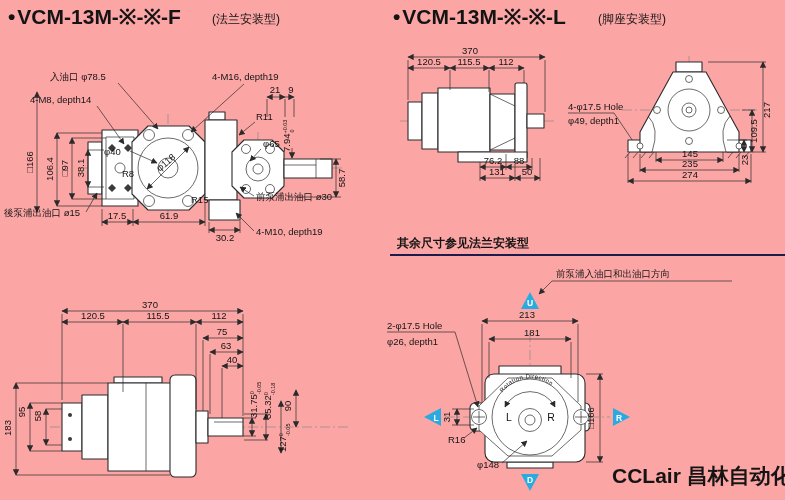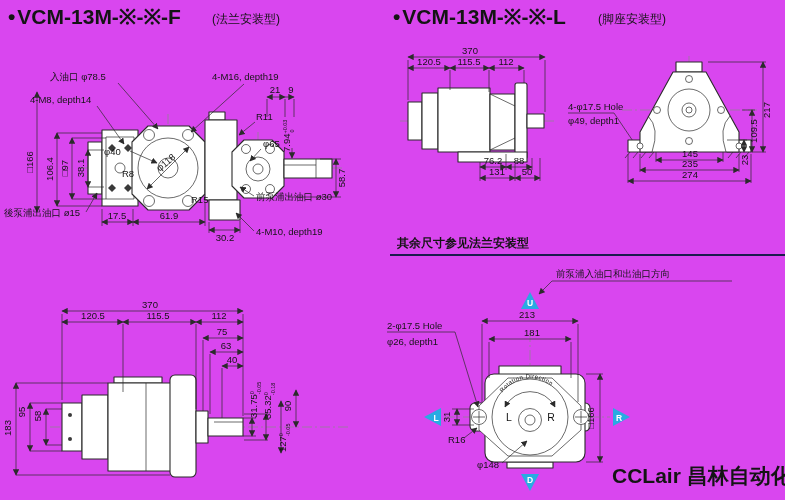--- a/index.html
+++ b/index.html
@@ -1,16 +1,16 @@
 <!DOCTYPE html>
 <html><head>
 <meta charset="utf-8">
 <style>
   html,body{margin:0;padding:0;background:#fff;}
-  #stage{position:relative;width:785px;height:500px;background:#d946ef;overflow:hidden;
+  #stage{position:relative;width:785px;height:500px;background:#fca5a5;overflow:hidden;
          font-family:"Liberation Sans",sans-serif;}
   svg{position:absolute;left:0;top:0;}
   text{font-family:"Liberation Sans",sans-serif;fill:#141414;}
   .title{font-size:21px;font-weight:bold;}
   .subtitle{font-size:12px;}
   .lbl{font-size:9.5px;}
   .dim{font-size:9.5px;}
   .mid{text-anchor:middle;}
   .note{font-size:12px;font-weight:bold;}
   .logo{font-size:21px;font-weight:bold;}

